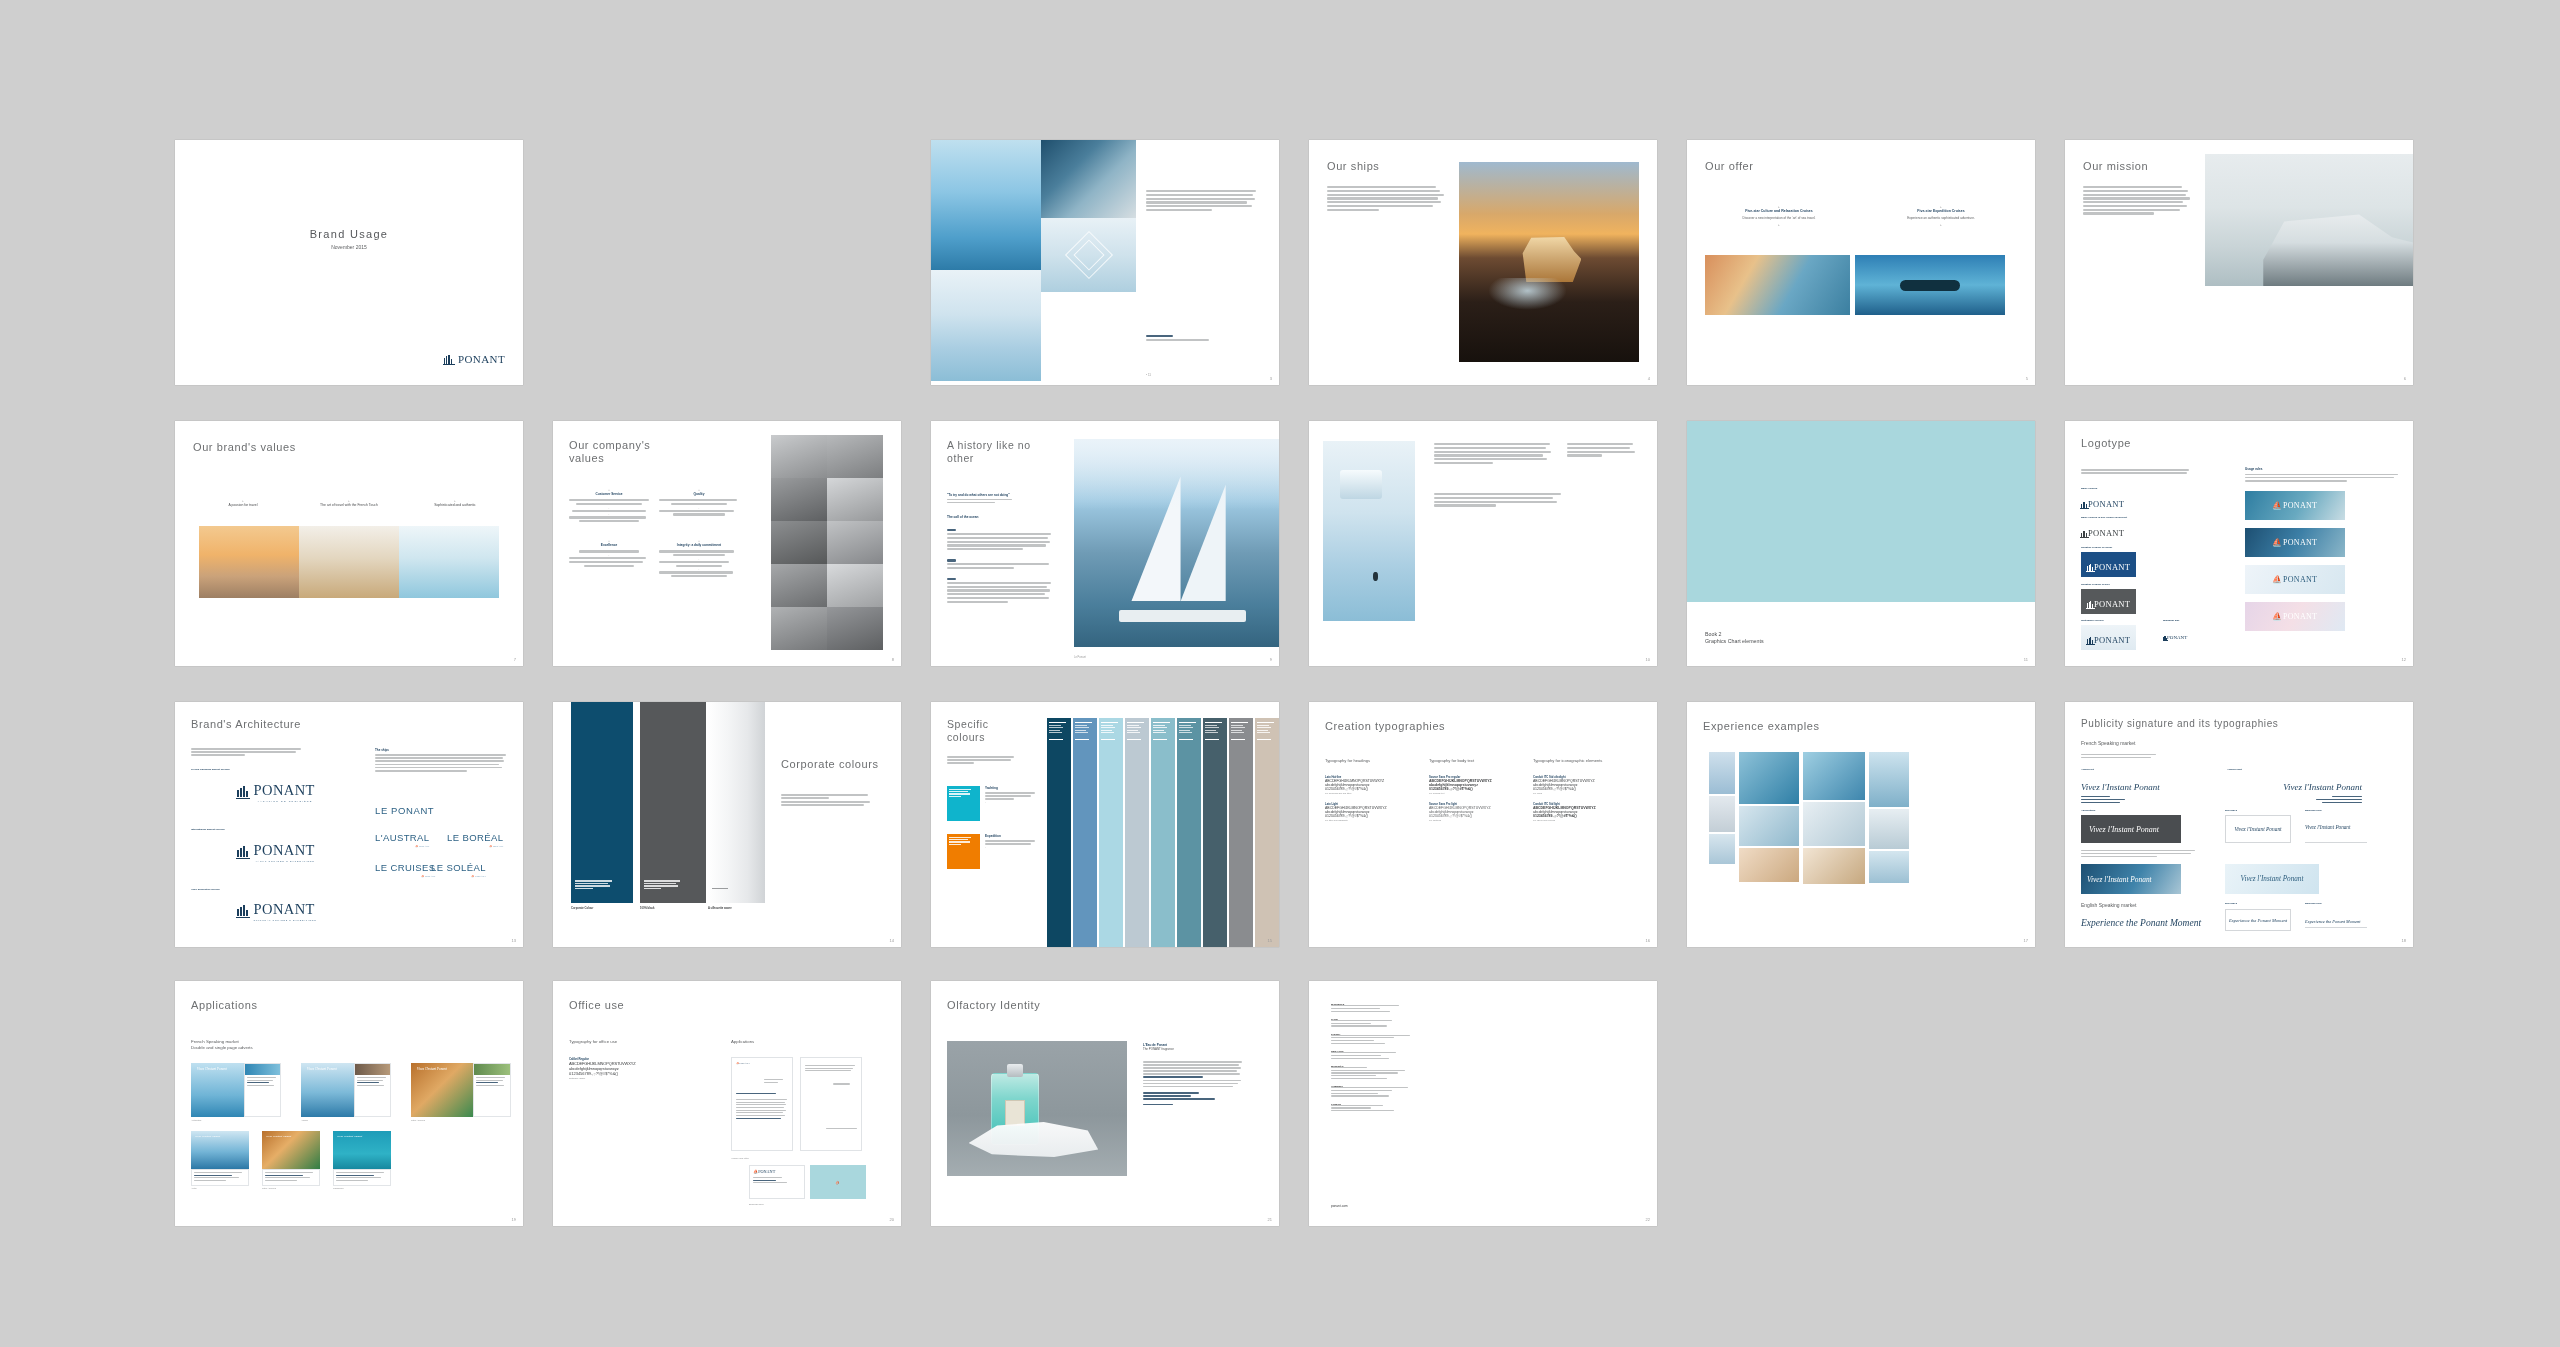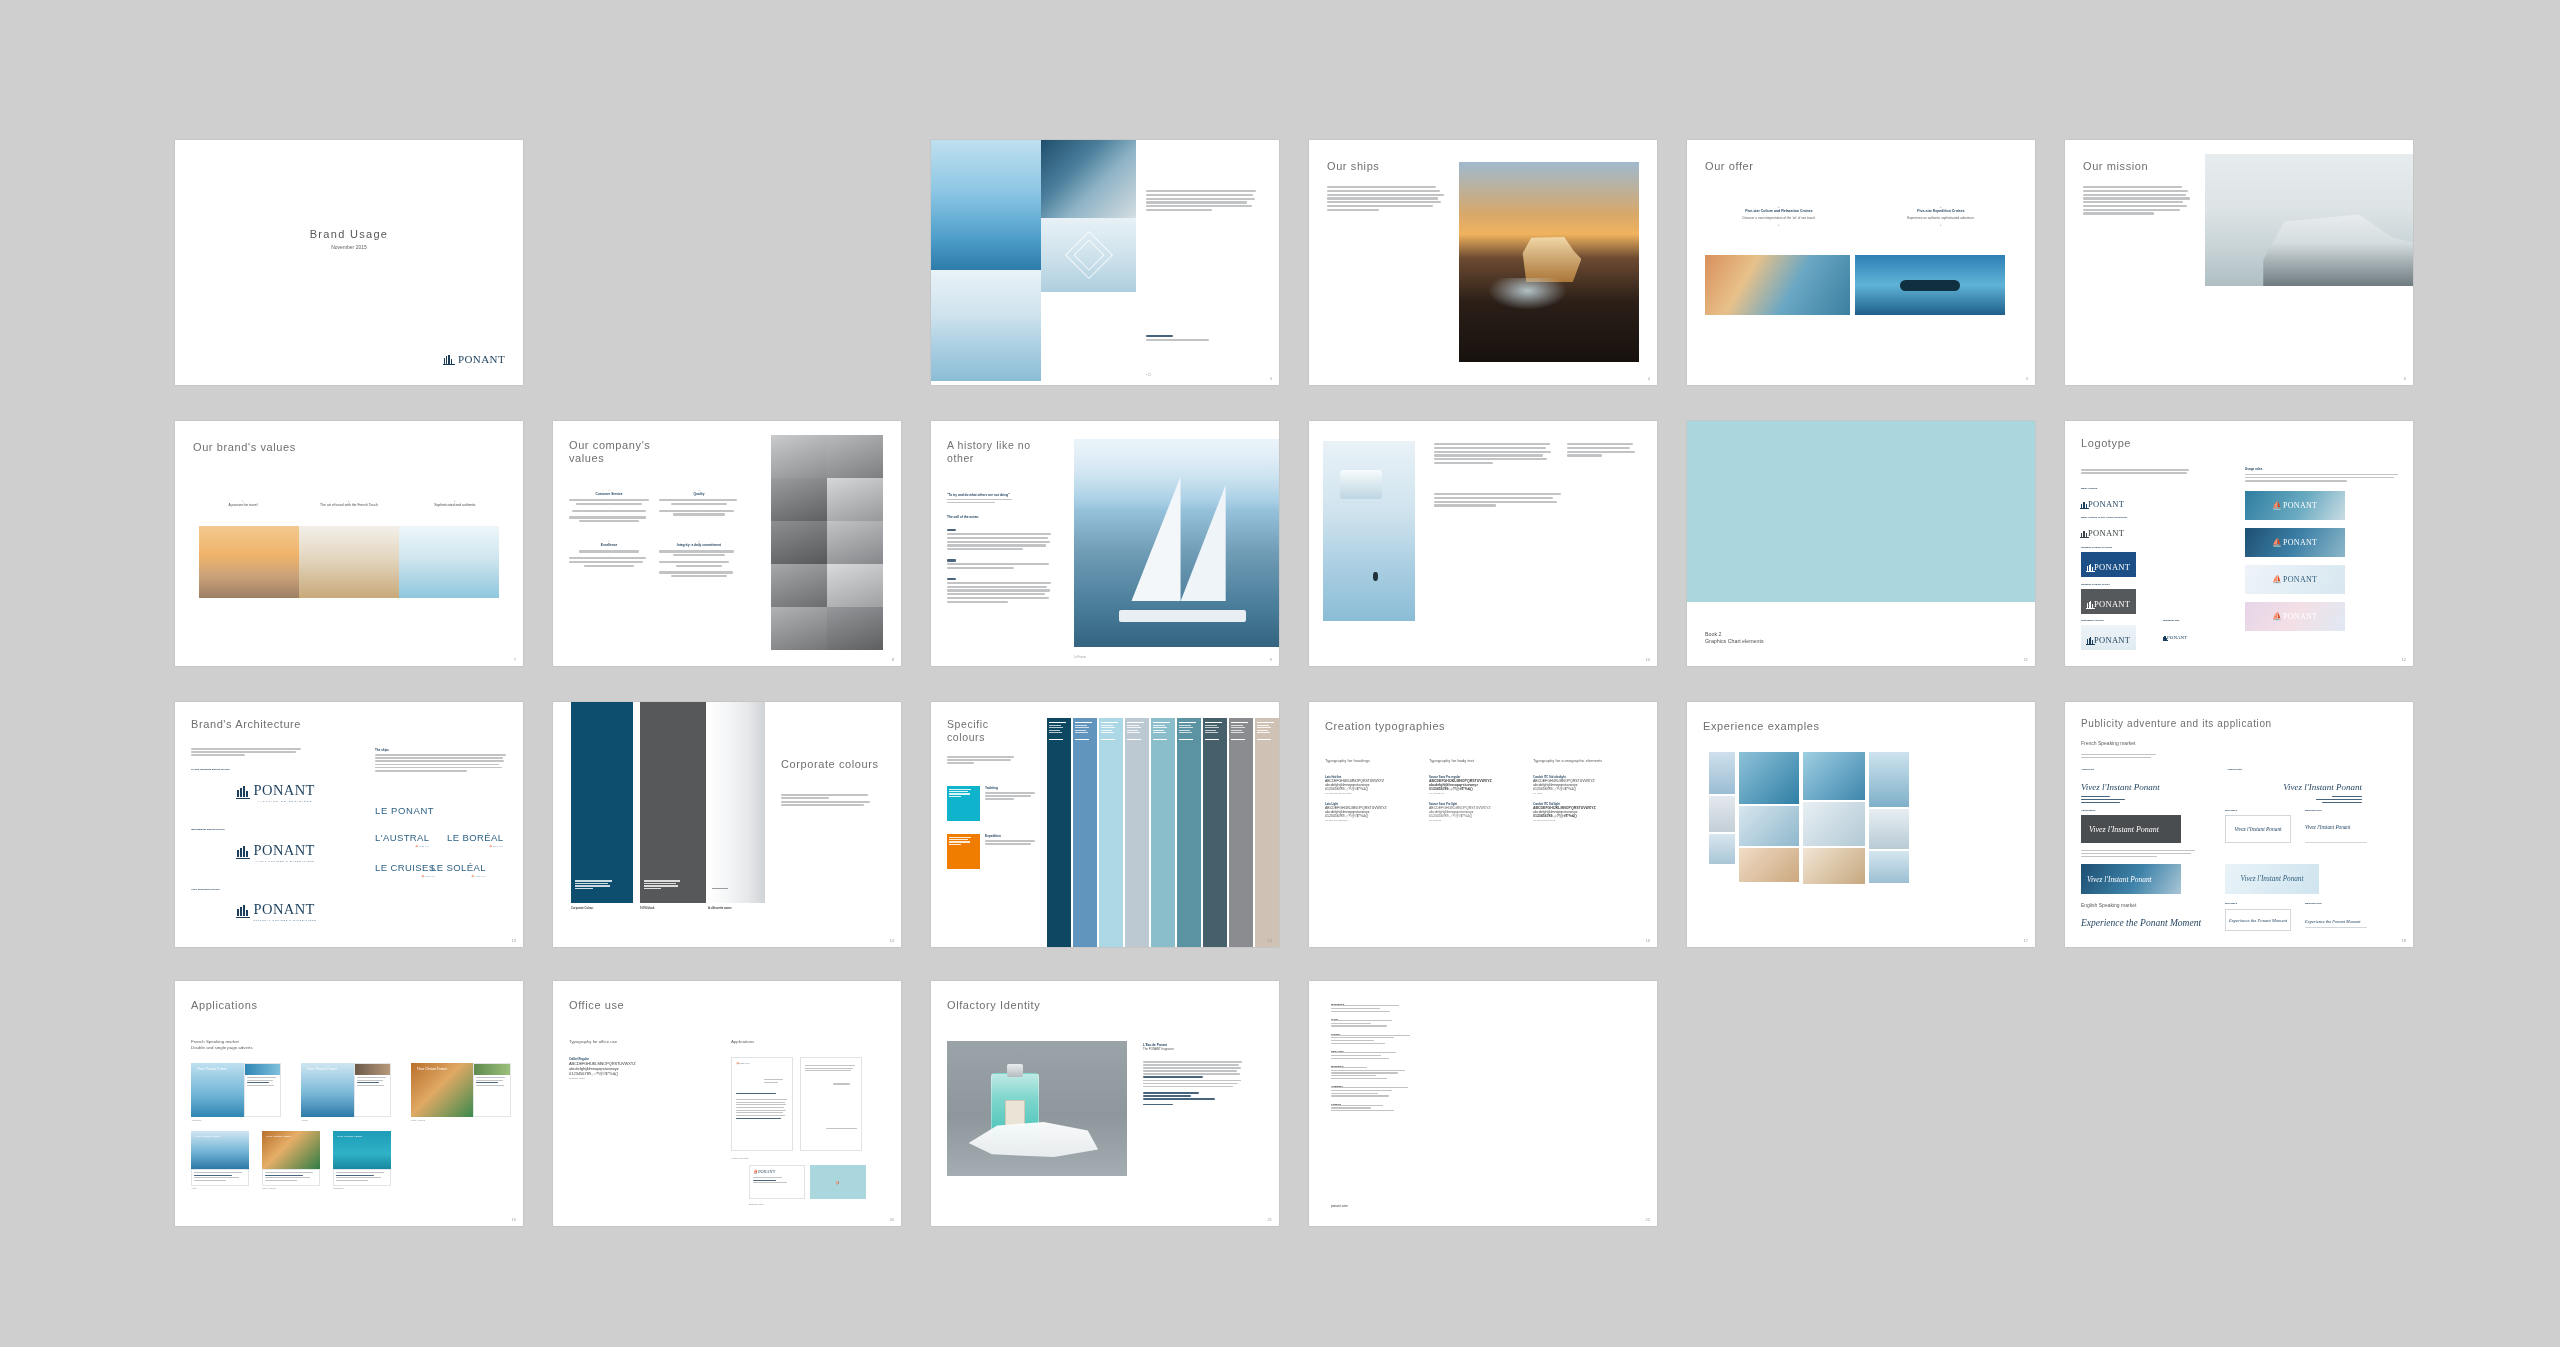--- a/index.html
+++ b/index.html
@@ -710,21 +710,21 @@
       <div style="width:40px;">
         <div style="height:55px;background:linear-gradient(180deg,#cde3ee,#7fb0c9);margin-bottom:2px;"></div>
         <div style="height:40px;background:linear-gradient(180deg,#e7eef2,#b8cbd5);margin-bottom:2px;"></div>
         <div style="height:32px;background:linear-gradient(180deg,#d4e6ef,#9cc0d3);"></div>
       </div>
     </div>
     <div class="pg">17</div>
   </div>
 
   <div class="slide" style="left:2065px; top:702px;">
-    <div class="h1" style="position:absolute;left:16px;top:16px;font-size:10px;">Publicity adventure and its application</div>
+    <div class="h1" style="position:absolute;left:16px;top:16px;font-size:10px;">Publicity signature and its typographies</div>
     <div style="position:absolute;left:16px;top:38px;font-size:5px;color:#5a5c5e;">French Speaking market</div>
     <div style="position:absolute;left:16px;top:52px;width:80px;">
       <div class="blurline" style="width:94%;height:1.4px;"></div>
         <div class="blurline" style="width:88%;height:1.4px;"></div>
     </div>
     <div style="position:absolute;left:16px;top:66px;">
       <div class="tinyb" style="font-size:2.4px;">Aligned left</div>
     </div>
     <div style="position:absolute;left:16px;top:74px;width:130px;">
       <span class="script" style="font-size:9px;">Vivez l'Instant Ponant</span>

